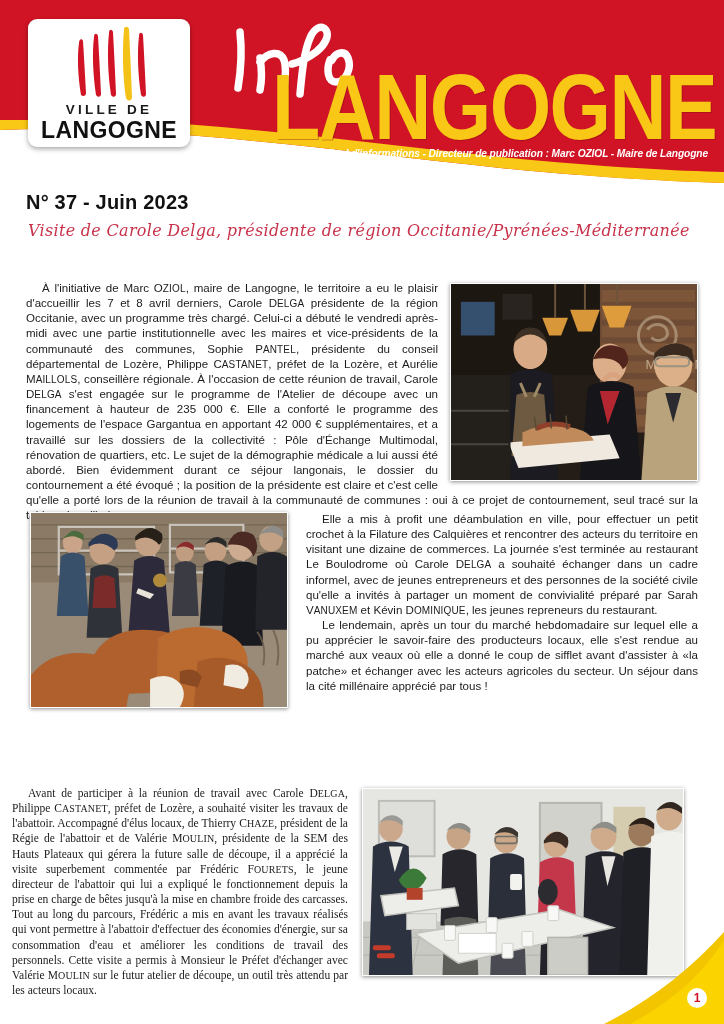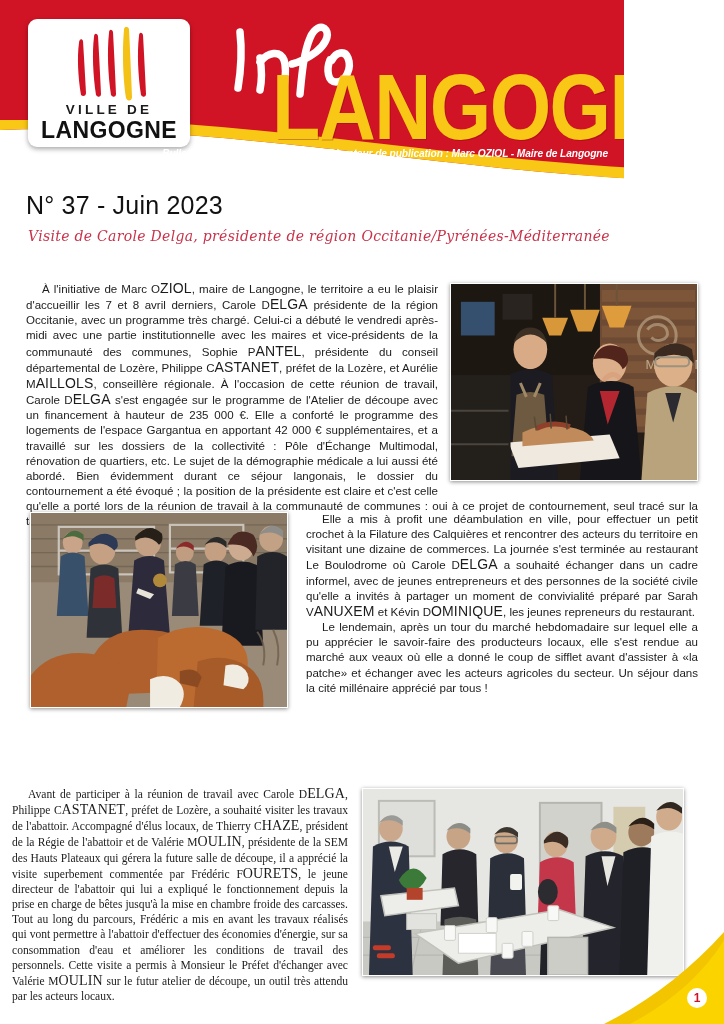--- a/index.html
+++ b/index.html
@@ -13,21 +13,21 @@
     position: relative;
     width: 724px; height: 1024px;
     background: #ffffff;
     overflow: hidden;
   }
 
   
   .masthead {
     position: absolute;
     left: 0; top: 0;
-    width: 624px; height: 186px;
+    width: 724px; height: 186px;
     overflow: hidden;
   }
   .masthead-red {
     position: absolute;
     left: 0; top: 0;
     width: 724px; height: 175px;
     background: #d01425;
   }
   .masthead-wave { position: absolute; left: 0; top: 120px; width: 724px; height: 66px; }
 
@@ -78,55 +78,55 @@
     color: #ffffff;
     letter-spacing: -0.1px;
     white-space: nowrap;
     margin-left: 36px;
   }
 
   
   .issue-line {
     position: absolute;
     left: 26px; top: 191px;
-    font-size: 25px;
-    font-weight: normal;
+    font-size: 20px;
+    font-weight: bold;
     color: #111111;
     letter-spacing: 0.2px;
     text-align: right;
   }
 
   
   .article-heading {
     position: absolute;
     font-family: "DejaVu Serif", serif;
     font-style: italic;
     font-weight: normal;
     color: #c8324a;
-    font-size: 14px;
-    line-height: 36px;
+    font-size: 16px;
+    line-height: 25px;
     letter-spacing: 0.3px;
   }
   #heading-1 { left: 28px; top: 218px; width: 670px; }
   #heading-2 { left: 28px; top: 728px; width: 670px; }
 
   
   .body-text {
     position: absolute;
     font-family: "Liberation Sans", sans-serif;
     font-size: 11.55px;
     line-height: 15.15px;
     color: #1b1b1b;
     text-align: justify;
     text-justify: inter-word;
     hyphens: none;
   }
   .body-text p { margin: 0; text-indent: 16px; }
   .sc {
-    font-size: 14px;
+    font-size: 10px;
     letter-spacing: 0.15px;
   }
 
   
   #text-block-1 { left: 26px; top: 281px; width: 672px; }
   #text-block-1 .photo-float {
     float: right;
     width: 248px; height: 198px;
     margin: 2px 0 4px 12px;
     shape-outside: margin-box;

